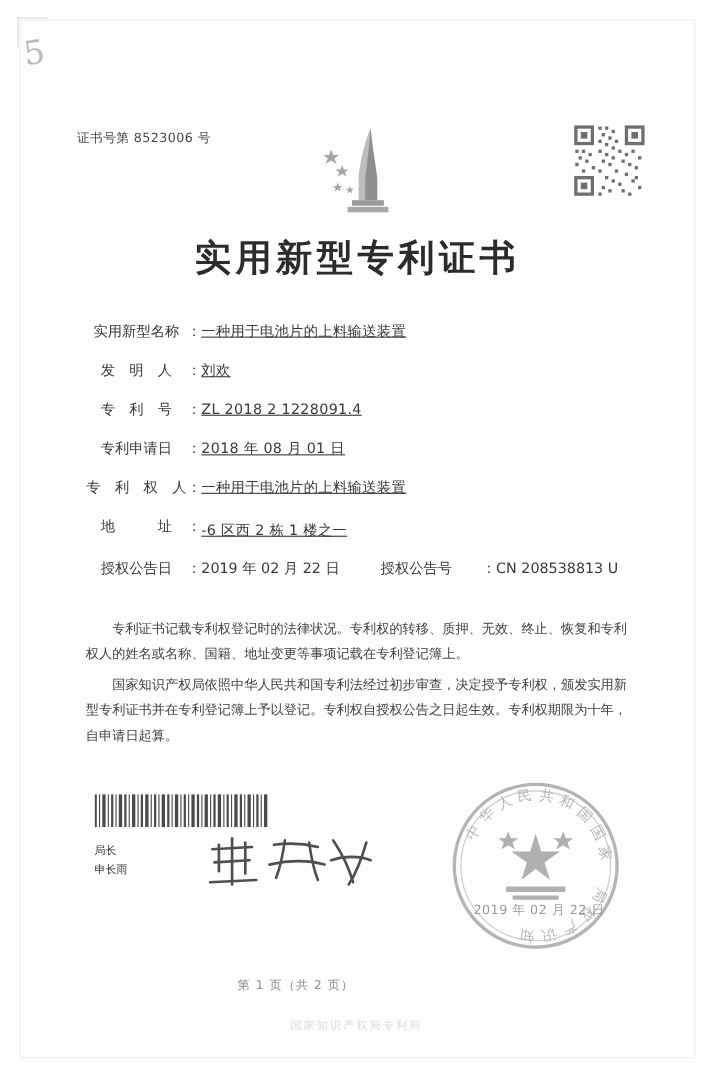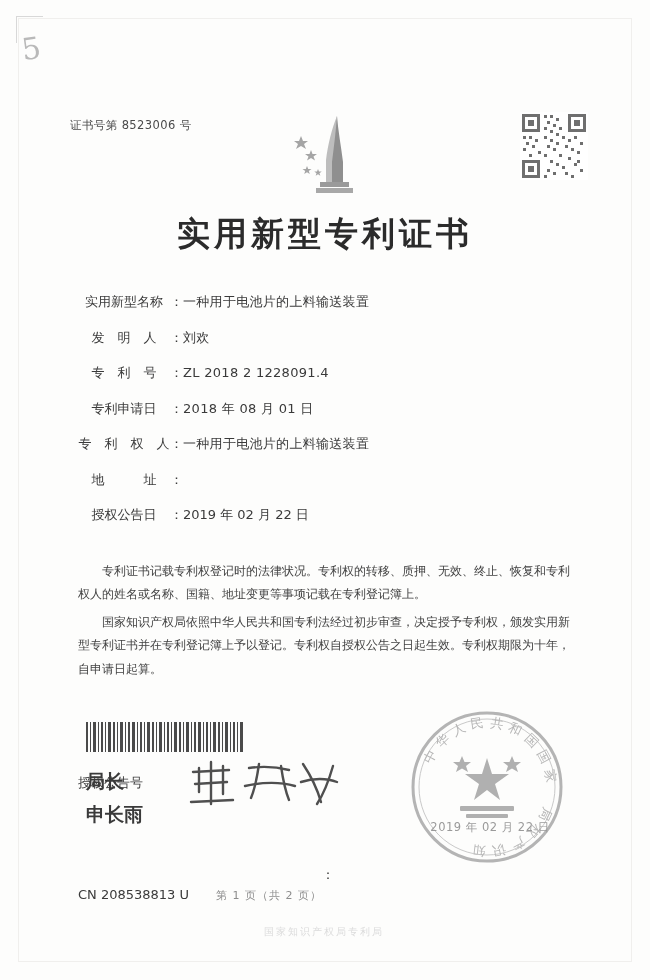--- a/index.html
+++ b/index.html
@@ -108,29 +108,29 @@
     white-space: nowrap;
     text-align: center;
   }
   .field-sep {
     flex: 0 0 10px;
     text-align: center;
   }
   .field-value {
     flex: 1;
     letter-spacing: 0.3px;
+    text-decoration: underline;
   }
   .field-value .second-line {
     display: block;
     margin-top: 3px;
   }
   .inline-pair {
     display: flex;
     width: 100%;
-    flex-direction: column;
   }
   .inline-pair .left {
     flex: 0 0 268px;
   }
   .inline-pair .right-label {
     flex: 0 0 92px;
     white-space: nowrap;
   }
   .inline-pair .right-value {
     flex: 1;
@@ -156,24 +156,23 @@
     position: absolute;
     left: 86px; top: 722px;
     width: 160px; height: 30px;
   }
   .barcode svg { display:block; }
 
   
   .sig-block {
     position: absolute;
     left: 86px; top: 765px;
-    font-size: 19px;
+    font-size: 10px;
     color: #3a3a3a;
     line-height: 1.75;
-    font-weight: bold;
   }
   .sig-handwriting {
     position: absolute;
     left: 185px; top: 758px;
     width: 160px; height: 52px;
     color: #555;
   }
   .sig-handwriting svg { display:block; }
 
   
@@ -332,20 +331,21 @@
     <div class="field-row">
       <div class="field-label">专　利　权　人</div>
       <div class="field-sep">：</div>
       <div class="field-value">一种用于电池片的上料输送装置</div>
     </div>
 
     <div class="field-row">
       <div class="field-label">地　　　址</div>
       <div class="field-sep">：</div>
       <div class="field-value">
+        <span class="second-line">-6 区西 2 栋 1 楼之一</span>
       </div>
     </div>
 
     <div class="field-row">
       <div class="inline-pair">
         <div class="left" style="display:flex;">
           <div class="field-label" style="flex:0 0 92px;">授权公告日</div>
           <div class="field-sep">：</div>
           <div style="flex:1;">2019 年 02 月 22 日</div>
         </div>

